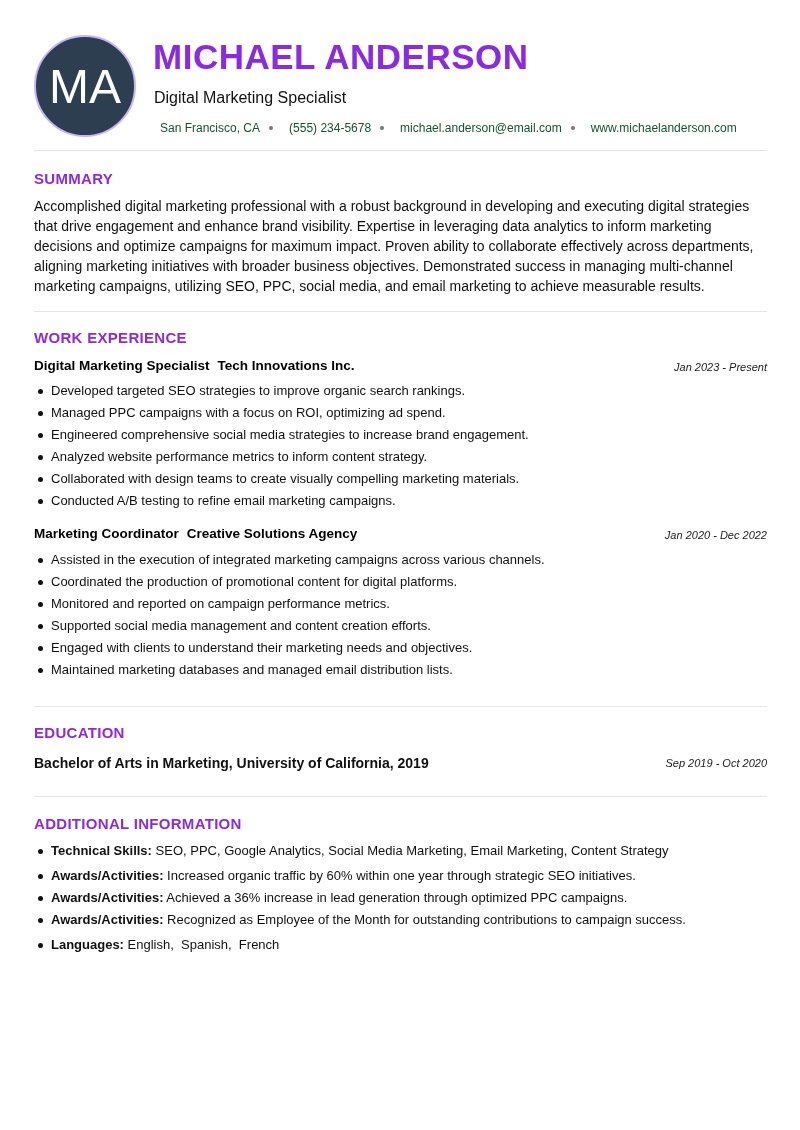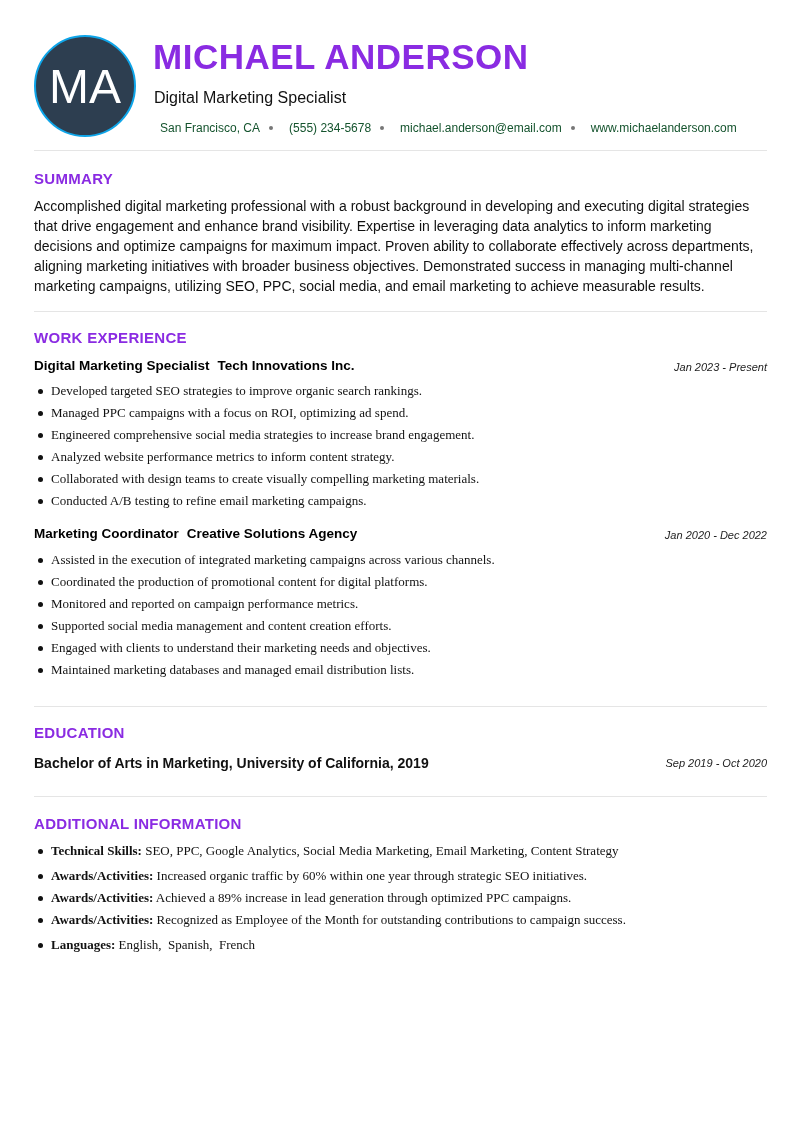--- a/index.html
+++ b/index.html
@@ -1,31 +1,31 @@
 <!DOCTYPE html>
 <html><head>
 <meta charset="utf-8">
 <style>
   html, body { margin: 0; padding: 0; background: #ffffff; }
   body { width: 800px; height: 1130px; position: relative; font-family: "Liberation Sans", sans-serif; color: #111111; }
   .page { position: absolute; left: 0; top: 0; width: 800px; height: 1130px; }
-  .avatar { position: absolute; left: 34px; top: 35px; width: 98px; height: 98px; border-radius: 50%; background: #2d3e50; border: 2px solid #0ea5e9; display: flex; align-items: center; justify-content: center; }
+  .avatar { position: absolute; left: 34px; top: 35px; width: 98px; height: 98px; border-radius: 50%; background: #2d3e50; border: 2px solid #c4b5fd; display: flex; align-items: center; justify-content: center; }
   .avatar span { color: #ffffff; font-size: 48px; letter-spacing: 0px; font-family: "Liberation Sans", sans-serif; }
   .name { position: absolute; left: 153px; top: 36px; font-size: 35px; font-weight: bold; color: #8a2be2; letter-spacing: 0.5px; margin: 0; line-height: 42px; }
   .title { position: absolute; left: 154px; top: 88px; font-size: 16px; color: #111; margin: 0; line-height: 20px; }
   .contact { position: absolute; left: 160px; top: 120px; font-size: 12px; color: #14532d; display: flex; align-items: center; line-height: 16px; }
   .contact .item { white-space: nowrap; }
   .contact .dot { display: inline-block; width: 4px; height: 4px; border-radius: 50%; background: #777; margin: 0 16px 0 9px; }
   .divider { position: absolute; left: 34px; width: 733px; height: 1px; background: #e5e5e5; }
   .sec-h { position: absolute; left: 34px; font-size: 15px; font-weight: bold; color: #8a2be2; margin: 0; line-height: 18px; letter-spacing: 0.3px; }
   .para { position: absolute; left: 34px; width: 735px; font-size: 14px; line-height: 20px; color: #111; margin: 0; }
   .job-h { position: absolute; left: 34px; font-size: 13.5px; font-weight: bold; color: #000000; line-height: 18px; white-space: nowrap; }
   .job-h .company { margin-left: 8px; }
   .date { position: absolute; right: 33px; font-size: 11px; font-style: italic; color: #222; line-height: 16px; }
-  ul.bul { position: absolute; left: 34px; margin: 0; padding: 0; list-style: none; font-family: Liberation Serif, serif; }
+  ul.bul { position: absolute; left: 34px; margin: 0; padding: 0; list-style: none; }
   ul.bul li { position: relative; padding-left: 17px; font-size: 13px; line-height: 22px; color: #111; white-space: nowrap; }
   ul.bul li::before { content: ""; position: absolute; left: 4px; top: 9px; width: 5px; height: 5px; border-radius: 50%; background: #111; }
   .edu { position: absolute; left: 34px; top: 754px; font-size: 14px; font-weight: bold; color: #111; line-height: 18px; }
   ul.add li { line-height: 22px; }
   ul.add li b { font-weight: bold; }
 </style>
 </head>
 <body>
 
 <div class="page">
@@ -85,18 +85,18 @@
   <h2 class="sec-h" style="top:724px">EDUCATION</h2>
   <div class="edu">Bachelor of Arts in Marketing, University of California, 2019</div>
   <div class="date" style="top:755px">Sep 2019 - Oct 2020</div>
 
   <div class="divider" style="top:796px"></div>
 
   <h2 class="sec-h" style="top:815px">ADDITIONAL INFORMATION</h2>
   <ul class="bul add" style="top:840px">
     <li style="margin-bottom:3px"><b>Technical Skills:</b><span> SEO, PPC, Google Analytics, Social Media Marketing, Email Marketing, Content Strategy</span></li>
     <li><b>Awards/Activities:</b><span> Increased organic traffic by 60% within one year through strategic SEO initiatives.</span></li>
-    <li><b>Awards/Activities:</b><span> Achieved a 89% increase in lead generation through optimized PPC campaigns.</span></li>
+    <li><b>Awards/Activities:</b><span> Achieved a 36% increase in lead generation through optimized PPC campaigns.</span></li>
     <li style="margin-bottom:3px"><b>Awards/Activities:</b><span> Recognized as Employee of the Month for outstanding contributions to campaign success.</span></li>
     <li style="white-space:pre"><b>Languages:</b><span> English,  Spanish,  French</span></li>
   </ul>
 
 </div>
 
 </body></html>

